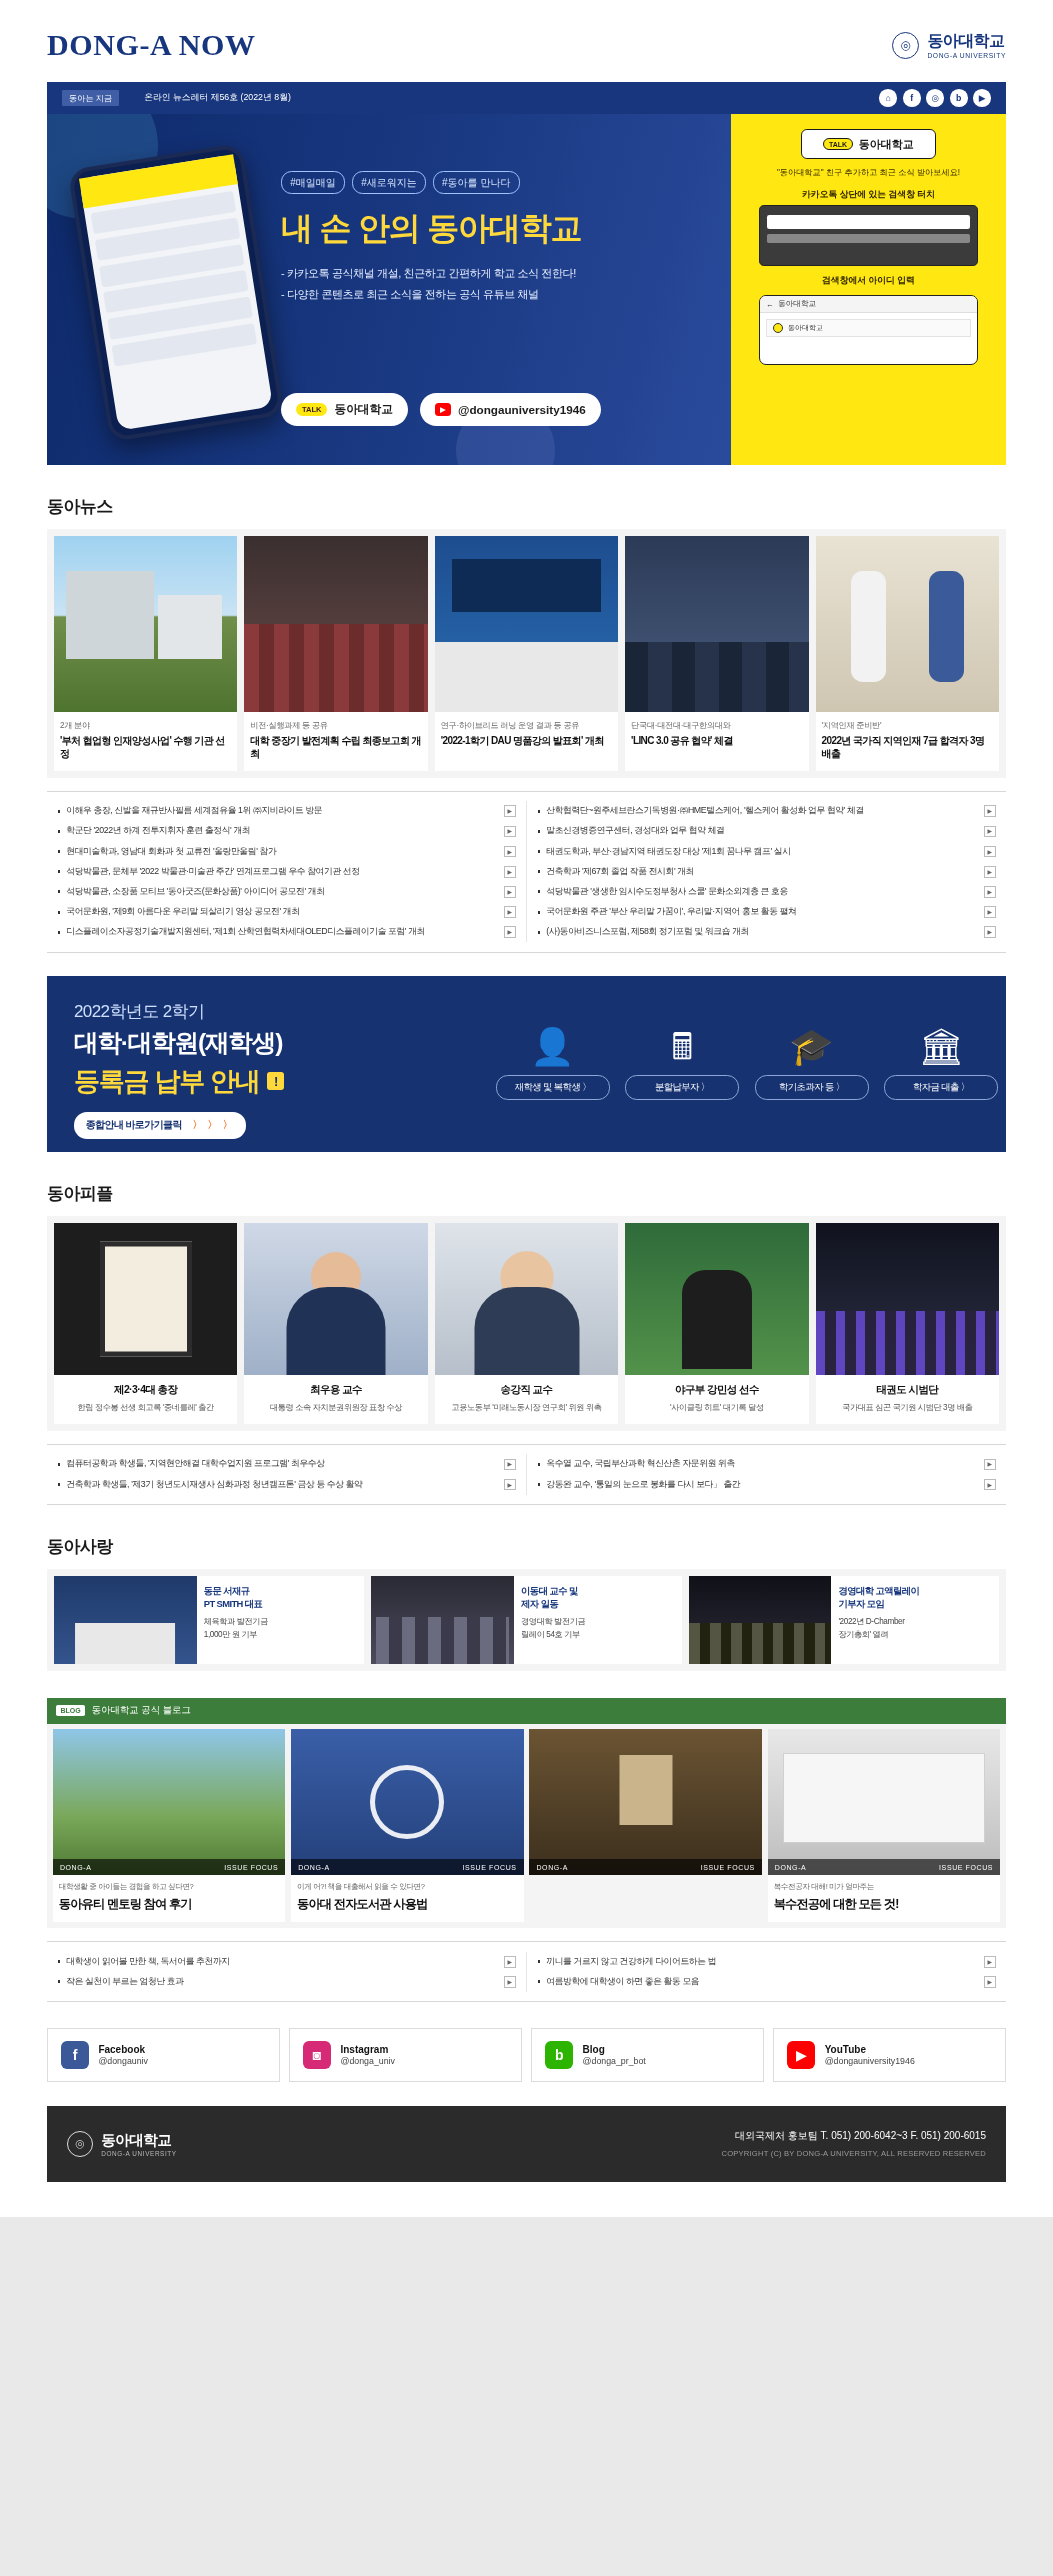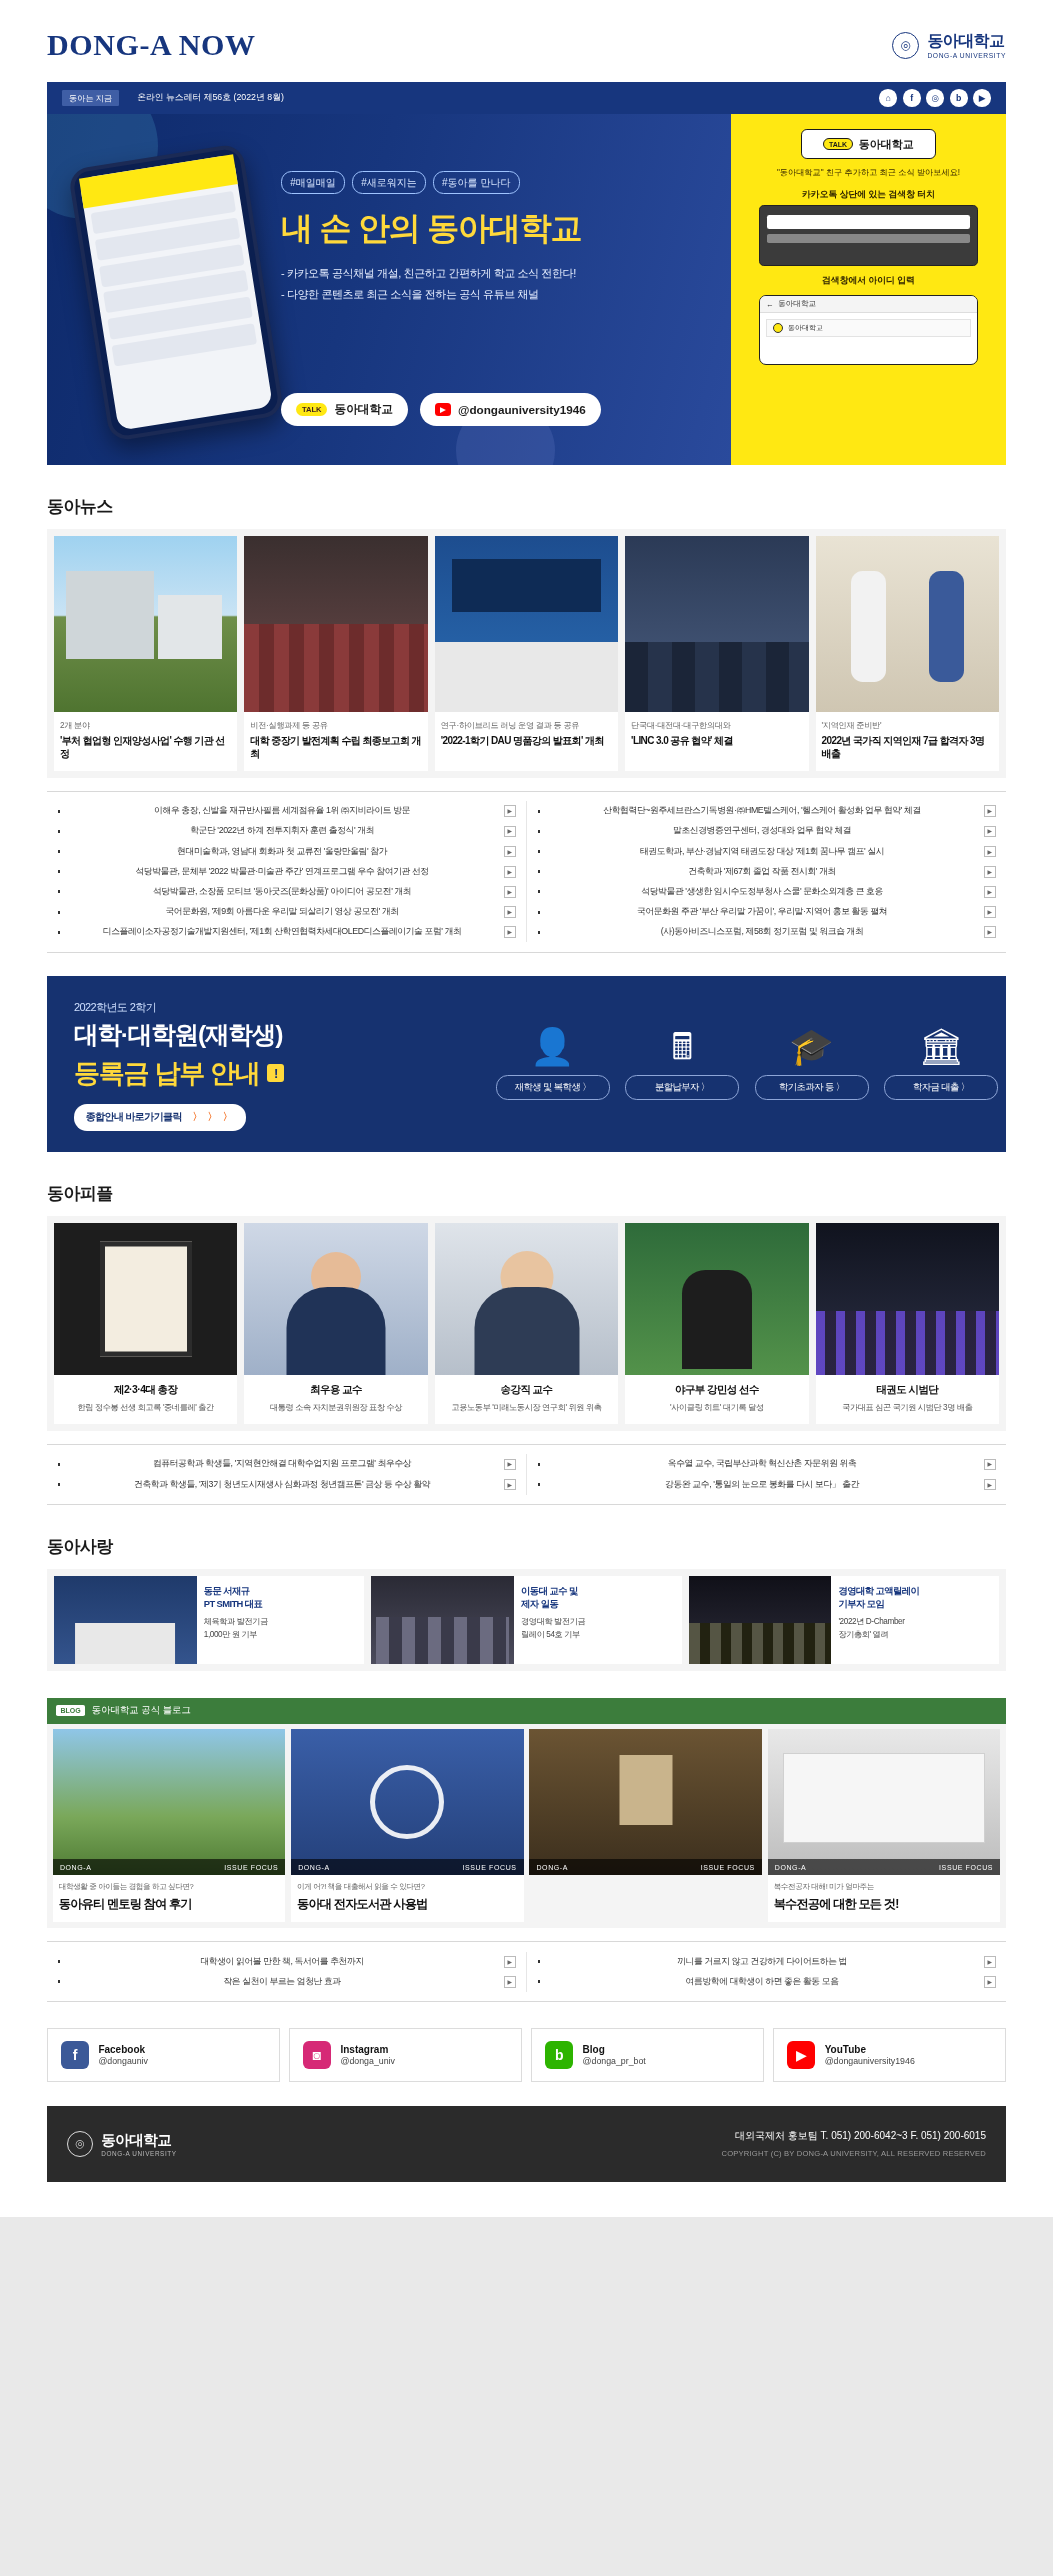--- a/index.html
+++ b/index.html
@@ -33,21 +33,21 @@
   .uni-logo-text .kr { font-size: 16px; font-weight: 700; color: #17367e; letter-spacing: -0.6px;}
   .uni-logo-text .en { font-size: 6.7px; color: #17367e; letter-spacing: 0.6px; }
 
   
   .navbar {
     background: #17367e; color: #fff; height: 32px;
     display: flex; align-items: center; justify-content: space-between;
     padding: 0 15px;
     margin: 0 47px;
   }
-  .nav-left { display: flex; align-items: center; gap: 18px; font-size: 8.8px; }
+  .nav-left { display: flex; align-items: center; gap: 25px; font-size: 8.8px; }
   .nav-tag {
     background: #3f5ea5; padding: 2.3px 7px; font-size: 8.2px; border-radius: 1.2px;
   }
   .nav-icons { display: flex; align-items: center; gap: 5.9px; }
   .nav-ic {
     width: 17.6px; height: 17.6px; border-radius: 50%;
     background: #ffffff; color: #17367e;
     display: flex; align-items: center; justify-content: center;
     font-size: 8.8px; font-weight: 700;
   }
@@ -157,40 +157,40 @@
     background:repeating-linear-gradient(90deg,#1b2538 0 23.4px,#26334b 23.4px 47px);}
   .sc5 { background: linear-gradient(180deg,#e9e3d4 0%,#cfc6b2 100%); }
   .sc5:after{content:"";position:absolute;left:35px;top:35px;width:35px;height:111px;background:#f2f2f2;border-radius:11.7px;}
   .sc5:before{content:"";position:absolute;right:35px;top:35px;width:35px;height:111px;background:#3a5a9a;border-radius:11.7px;}
 
   
   .linklist {
     display: flex; margin: 13px 47px 0 47px; gap: 0;
     border-top: 0.6px solid #d8d8d8; border-bottom: 0.6px solid #d8d8d8; padding: 9.4px 0;
   }
-  .linkcol { flex: 1; padding: 0 10.5px; text-align: center; }
+  .linkcol { flex: 1; padding: 0 10.5px; }
   .linkcol + .linkcol { border-left: 0.6px solid #e6e6e6; }
   .lrow {
     display: flex; align-items: center; gap: 5.9px; padding: 4.1px 0;
     font-size: 8.8px; color: #333; letter-spacing: -0.4px;
   }
   .lrow .bullet { width: 2.9px; height: 2.9px; background: #333; flex: none; }
   .lrow .txt { flex: 1; overflow: hidden; white-space: nowrap; text-overflow: ellipsis; }
   .lrow .arw {
     width: 11.7px; height: 11.7px; border: 0.6px solid #bbb; color: #666;
     display: flex; align-items: center; justify-content: center; font-size: 5.9px; flex: none;
   }
 
   
   .tuition {
     margin: 23.4px 47px 0 47px; background: #163270; display: flex; height: 176px;
     position: relative; overflow: hidden;
   }
   .tu-left { width: 46%; padding: 23.4px 0 0 27px; color: #fff; position: relative; }
-  .tu-year { font-size: 11px; color: #cfe0ff; letter-spacing: -0.6px; margin-bottom: 3.5px; }
+  .tu-year { font-size: 17px; color: #cfe0ff; letter-spacing: -0.6px; margin-bottom: 3.5px; }
   .tu-l1 { font-size: 24.6px; font-weight: 700; letter-spacing: -1.2px; margin-bottom: 4.7px; }
   .tu-l2 { font-size: 26px; font-weight: 700; color: #ffd93b; letter-spacing: -1.2px; margin-bottom: 13px;
            display: flex; align-items: center; gap: 7px;}
   .excl {
     width: 17.6px; height: 17.6px; background: #ffd93b; color: #163270; border-radius: 2.9px;
     font-size: 13px; display: flex; align-items: center; justify-content: center; font-weight: 700;
   }
   .tu-btn {
     display: inline-flex; align-items: center; gap: 10.5px; background: #fff; color: #163270;
     font-size: 10px; font-weight: 700; padding: 6.4px 11.7px; border-radius: 13px; letter-spacing: -0.6px;

